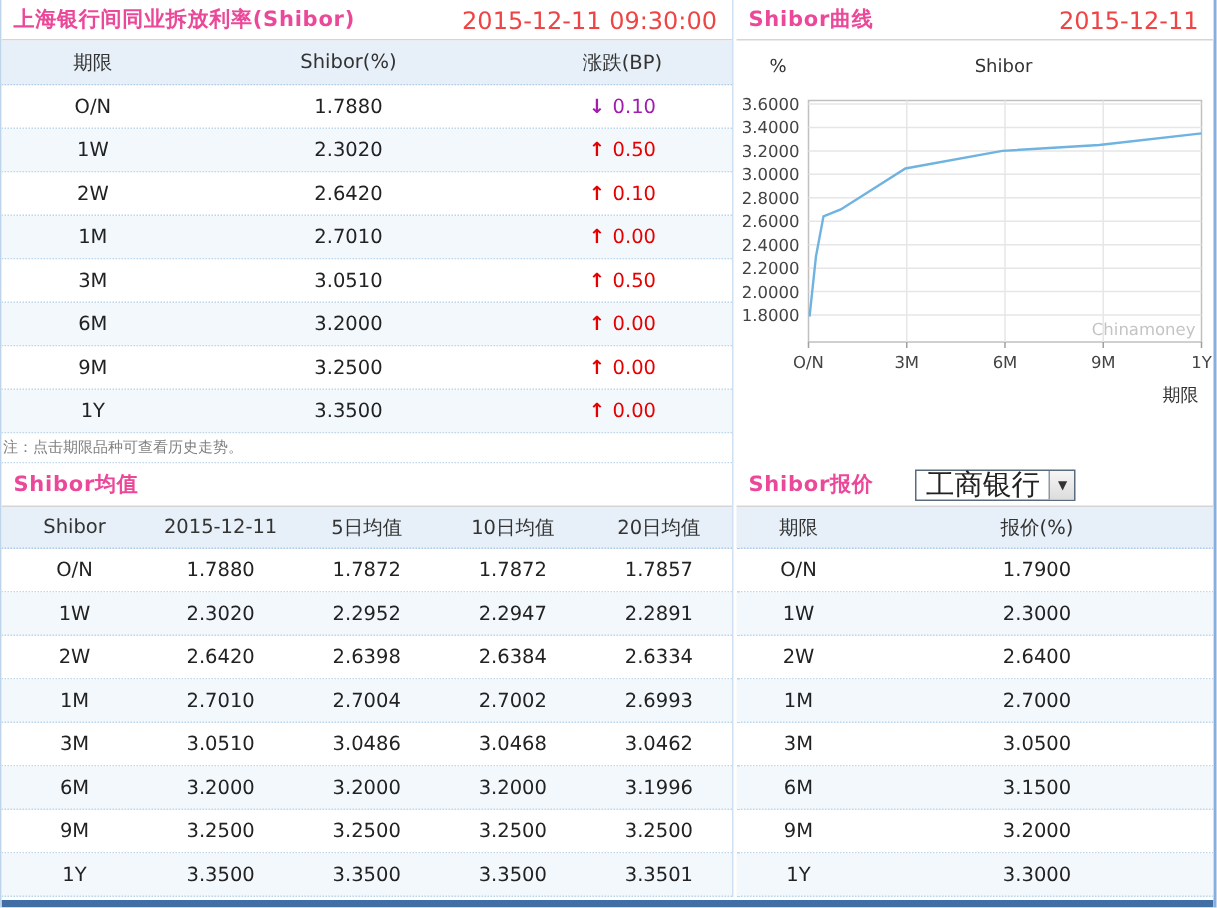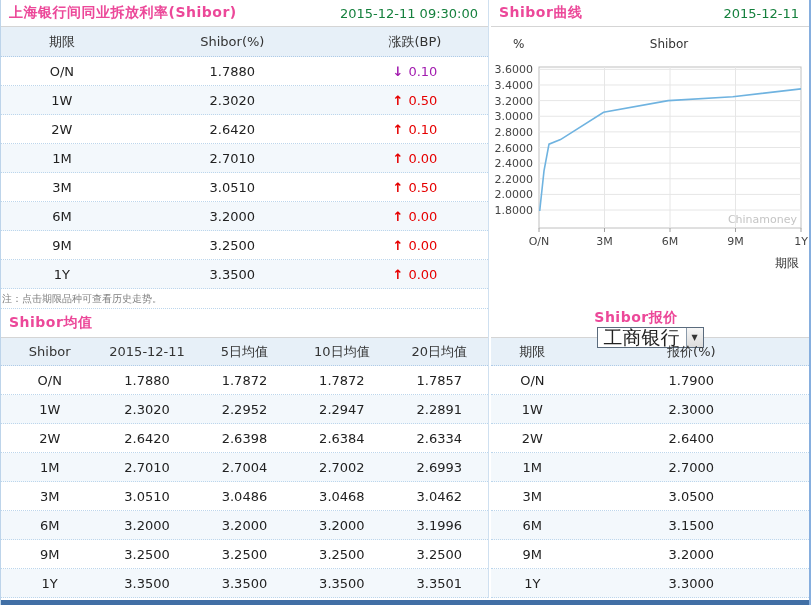--- a/index.html
+++ b/index.html
@@ -14,21 +14,21 @@
   .right-panel { flex:1; margin-left:2px; position:relative; }
 
   
   .tbar {
     display:flex; justify-content:space-between; align-items:center;
     height:27px; border-bottom:1px solid #d5d5d5; padding:0 10px 0 8px;
     background:#fff;
   }
   .tbar.tall { height:29px; border-bottom:1px solid #d5d5d5; }
   .ptitle { color:#ec4899; font-weight:bold; font-size:14px; letter-spacing:.5px; }
-  .tstamp { color:#15803d; font-size:13px; }
+  .tstamp { color:#ef4444; font-size:16px; }
 
   
   .thead {
     display:flex; height:30px; align-items:center;
     background:#e7f0f8; border-bottom:1px dotted #aecbe8;
   }
   .thead .th { text-align:center; font-size:13px; color:#333; }
   .trow { display:flex; height:29px; align-items:center; border-bottom:1px dotted #bcd6ec; background:#fff; }
   .trow:nth-child(even) { background:#f3f8fc; }
   .td { text-align:center; font-size:13px; color:#222; }
@@ -46,21 +46,21 @@
 
   
   .means .td, .means .th { width:20%; }
   .means .thead { height:28px; }
 
   
   .quotes .c1 { width:26%; } .quotes .c2 { width:74%; }
   .quotes .thead { height:28px; }
 
   
-  .qbar { display:flex; align-items:center; height:29px; border-bottom:1px solid #d5d5d5; padding:0 8px;flex-direction:column; }
+  .qbar { display:flex; align-items:center; height:29px; border-bottom:1px solid #d5d5d5; padding:0 8px; }
   .qbar .ptitle { margin-right:28px; }
   .qbar .tstamp { margin-left:12px; }
   .dropdown {
     display:inline-flex; align-items:center; height:21px;
     border:1px solid #5a6b7d; background:#fff; cursor:pointer;
   }
   .dropdown .dd-text { font-size:19px; color:#222; padding:0 6px; min-width:58px; }
   .dropdown .dd-btn {
     width:17px; height:100%; display:flex; align-items:center; justify-content:center;
     background:linear-gradient(#f6f6f6,#dcdcdc); border-left:1px solid #8a9aaa;

